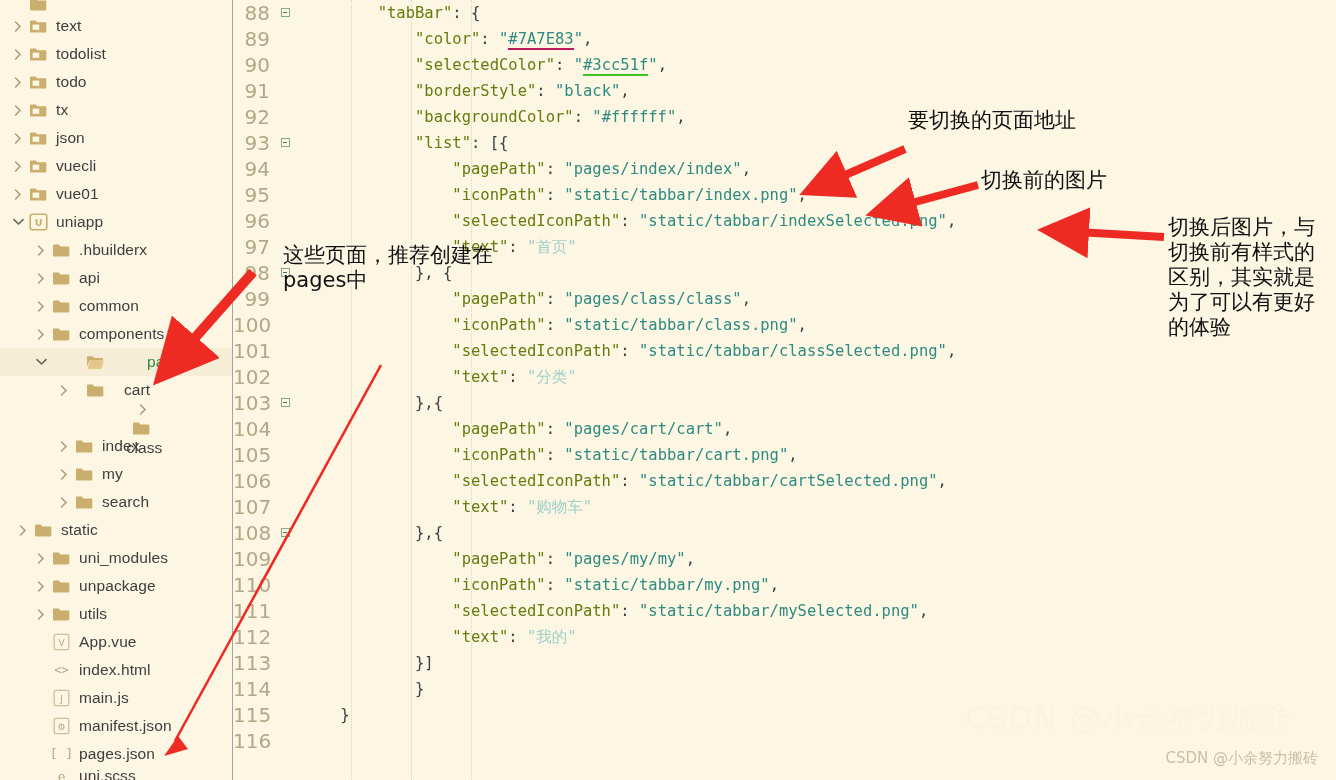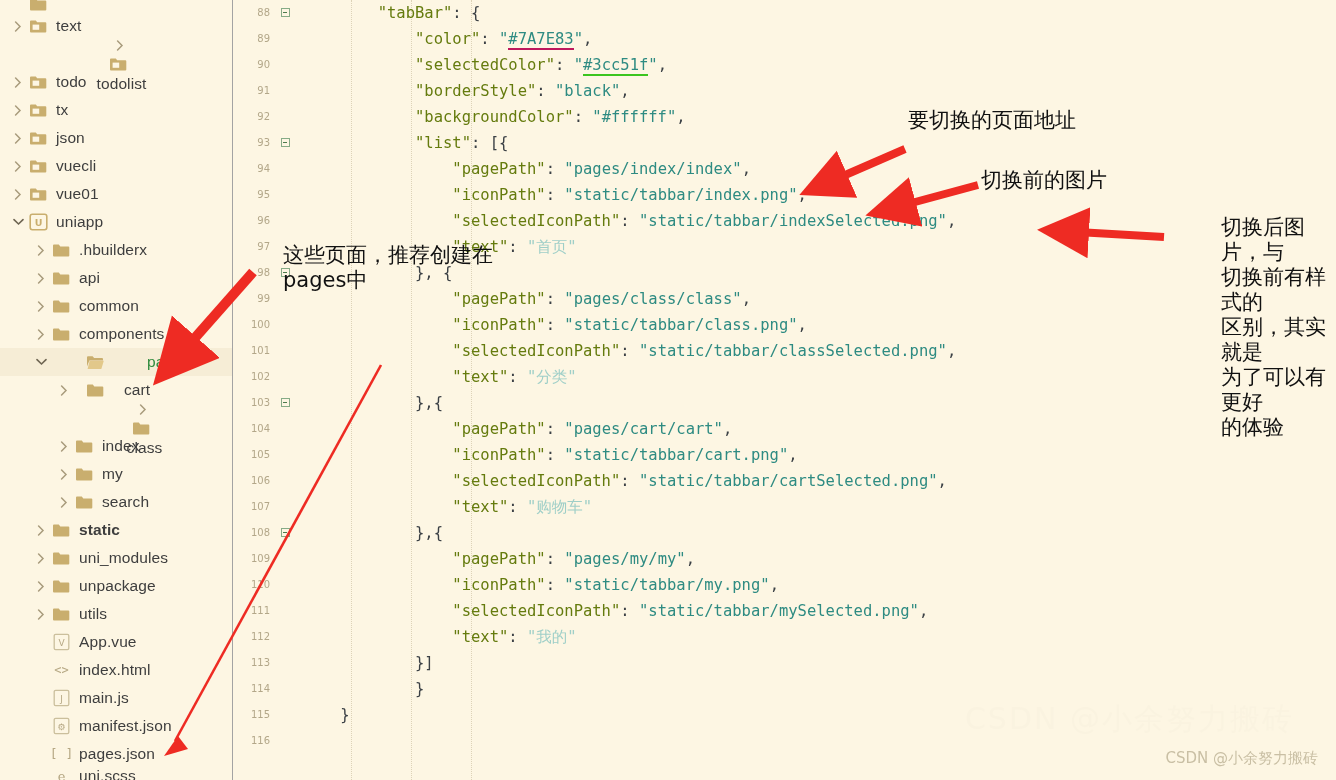--- a/index.html
+++ b/index.html
@@ -79,21 +79,21 @@
     display: flex;
     align-items: center;
     white-space: pre;
   }
   .lnum {
     width: 44px;
     flex: 0 0 44px;
     text-align: right;
     padding-right: 7px;
     color: #b3a789;
-    font-size: 10px;
+    font-size: 20px;
     font-family: "DejaVu Sans", sans-serif;
     user-select: none;
   }
   .fold {
     width: 16px; flex: 0 0 16px;
     text-align: center;
     font-size: 10px;
     color: #8fae8f;
     line-height: 1;
   }
@@ -191,21 +191,21 @@
             </svg>
           </span>
           <span class="ficon">
             <svg width="19" height="15" viewBox="0 0 19 15">
               <path d="M1 2.6a1 1 0 0 1 1-1h4.8l1.4 1.7H16.3a1 1 0 0 1 1 1v8.1a1 1 0 0 1-1 1H2a1 1 0 0 1-1-1z" fill="#c9ae6e"></path>
               <rect x="3.6" y="5.6" width="6.6" height="5.2" fill="#fdf6e3"></rect>
             </svg>
           </span>
           <span class="tree-label">text</span>
         </div>
-        <div class="tree-row" style="padding-left: 11px; flex-direction: column;">
+        <div class="tree-row" style="padding-left: 11px;">
           <span class="twisty">
             <svg width="8" height="11" viewBox="0 0 8 11">
               <path d="M1.6 1 L6 5.5 L1.6 10" stroke="#a89b7c" stroke-width="1.5" fill="none" stroke-linecap="round"></path>
             </svg>
           </span>
           <span class="ficon">
             <svg width="19" height="15" viewBox="0 0 19 15">
               <path d="M1 2.6a1 1 0 0 1 1-1h4.8l1.4 1.7H16.3a1 1 0 0 1 1 1v8.1a1 1 0 0 1-1 1H2a1 1 0 0 1-1-1z" fill="#c9ae6e"></path>
               <rect x="3.6" y="5.6" width="6.6" height="5.2" fill="#fdf6e3"></rect>
             </svg>
@@ -420,21 +420,21 @@
               <path d="M1.6 1 L6 5.5 L1.6 10" stroke="#a89b7c" stroke-width="1.5" fill="none" stroke-linecap="round"></path>
             </svg>
           </span>
           <span class="ficon">
             <svg width="19" height="15" viewBox="0 0 19 15">
               <path d="M1 2.6a1 1 0 0 1 1-1h4.8l1.5 1.8H16.3a1 1 0 0 1 1 1v8.2a1 1 0 0 1-1 1H2a1 1 0 0 1-1-1z" fill="#c9ae6e"></path>
             </svg>
           </span>
           <span class="tree-label">search</span>
         </div>
-        <div class="tree-row" style="padding-left: 34px; font-weight: bold;">
+        <div class="tree-row" style="padding-left: 16px;">
           <span class="twisty">
             <svg width="8" height="11" viewBox="0 0 8 11">
               <path d="M1.6 1 L6 5.5 L1.6 10" stroke="#a89b7c" stroke-width="1.5" fill="none" stroke-linecap="round"></path>
             </svg>
           </span>
           <span class="ficon">
             <svg width="19" height="15" viewBox="0 0 19 15">
               <path d="M1 2.6a1 1 0 0 1 1-1h4.8l1.5 1.8H16.3a1 1 0 0 1 1 1v8.2a1 1 0 0 1-1 1H2a1 1 0 0 1-1-1z" fill="#c9ae6e"></path>
             </svg>
           </span>
@@ -603,21 +603,21 @@
     <g>
       <path d="M1164,237 L1077,232" stroke="#ee2b23" stroke-width="8" fill="none" marker-end="url(#ah)"></path>
     </g>
   </svg>
 
   <div id="anno-layer">
       <div class="anno" style="left: 283px; top: 243px;">这些页面，推荐创建在
 pages中</div>
       <div class="anno" style="left: 908px; top: 108px;">要切换的页面地址</div>
       <div class="anno" style="left: 981px; top: 168px;">切换前的图片</div>
-      <div class="anno" style="left: 1221px; top: 215px;">切换后图片，与
+      <div class="anno" style="left: 1168px; top: 215px;">切换后图片，与
 切换前有样式的
 区别，其实就是
 为了可以有更好
 的体验</div>
     </div>
 
   <div id="watermark-ghost">CSDN @小余努力搬砖</div>
   <div id="watermark">CSDN @小余努力搬砖</div>
 
 </div>

